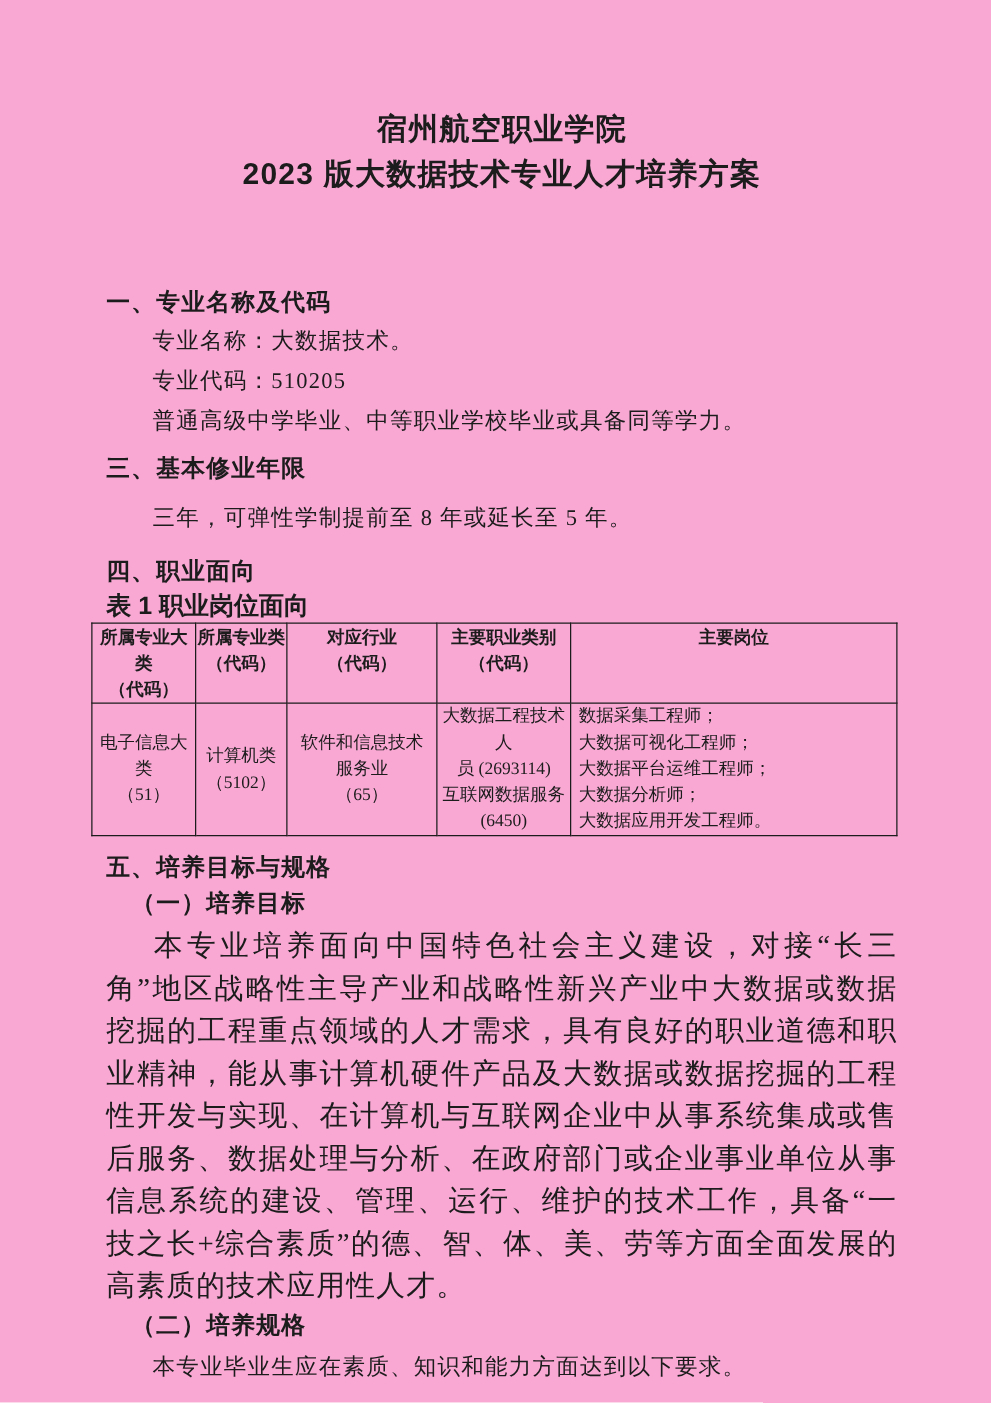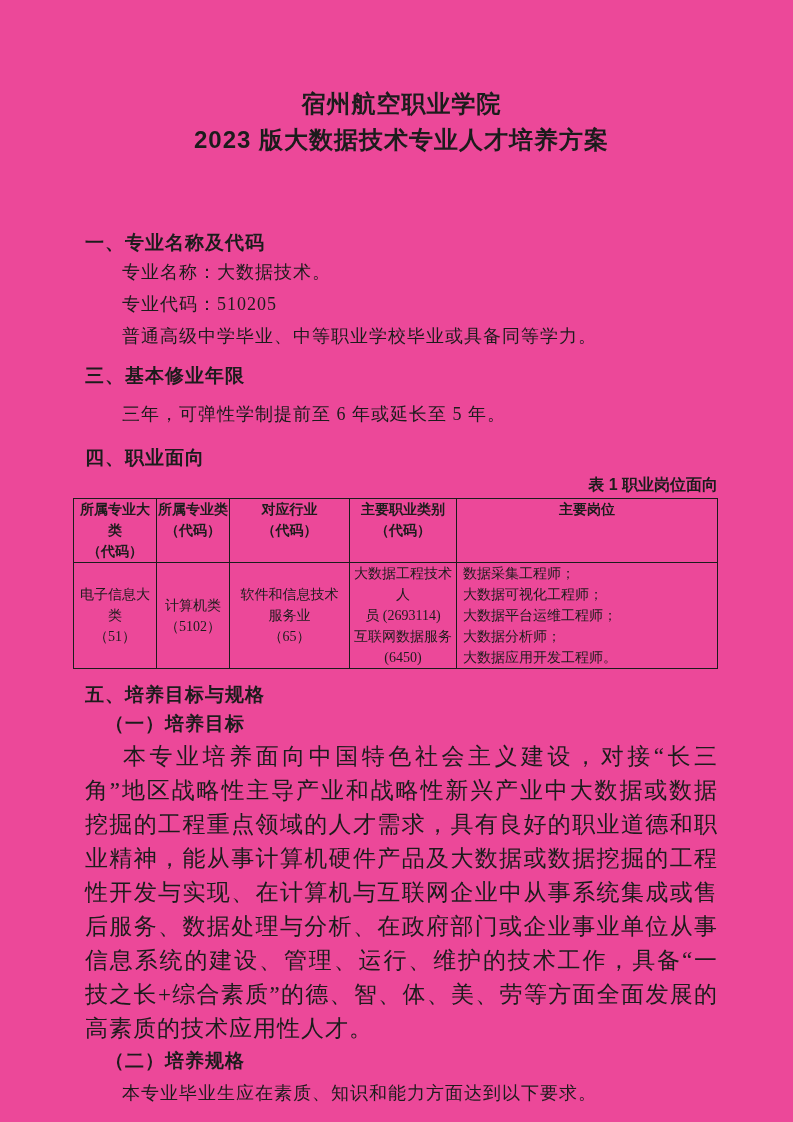--- a/index.html
+++ b/index.html
@@ -4,21 +4,21 @@
 <style>
   html, body {
     margin: 0;
     padding: 0;
     background: #ffffff;
   }
   .page {
     position: relative;
     width: 793px;
     height: 1122px;
-    background: #ec4899;
+    background: #f9a8d4;
     box-sizing: border-box;
     padding: 88px 75px 40px 85px;
     color: #1c1c1c;
     font-family: "Liberation Serif", "DejaVu Serif", serif;
     overflow: hidden;
   }
   .title-line {
     text-align: center;
     font-family: "Liberation Sans", "DejaVu Sans", sans-serif;
     font-weight: 700;
@@ -66,24 +66,24 @@
     line-height: 34px;
     letter-spacing: 1px;
     text-align: justify;
     text-justify: inter-ideograph;
     text-indent: 38px;
   }
   .final-line { margin-top: 3px; }
 
   .table-caption {
     margin-top: 5px;
-    text-align: right;
-    font-family: "Liberation Sans", "DejaVu Sans", sans-serif;
-    font-weight: 700;
-    font-size: 16px;
+    text-align: left;
+    font-family: "Liberation Sans", "DejaVu Sans", sans-serif;
+    font-weight: 700;
+    font-size: 20px;
     line-height: 18px;
   }
 
   table.jobs-table {
     margin-top: 4px;
     margin-left: -12px;
     width: 644px;
     border-collapse: collapse;
     table-layout: fixed;
   }
@@ -122,21 +122,21 @@
   <div class="title-line">宿州航空职业学院</div>
   <div class="title-line title-line2">2023 版大数据技术专业人才培养方案</div>
 
   <div class="sec-heading h1">一、专业名称及代码</div>
   <div class="body-line">专业名称：大数据技术。</div>
   <div class="body-line">专业代码：510205</div>
 
   <div class="body-line">普通高级中学毕业、中等职业学校毕业或具备同等学力。</div>
 
   <div class="sec-heading h3">三、基本修业年限</div>
-  <div class="body-line spaced">三年，可弹性学制提前至 6 年或延长至 5 年。</div>
+  <div class="body-line spaced">三年，可弹性学制提前至 8 年或延长至 5 年。</div>
 
   <div class="sec-heading h4">四、职业面向</div>
 
   <div class="table-caption">表 1  职业岗位面向</div>
 
   <table class="jobs-table">
     <colgroup>
       <col style="width:83px">
       <col style="width:73px">
       <col style="width:120px">

